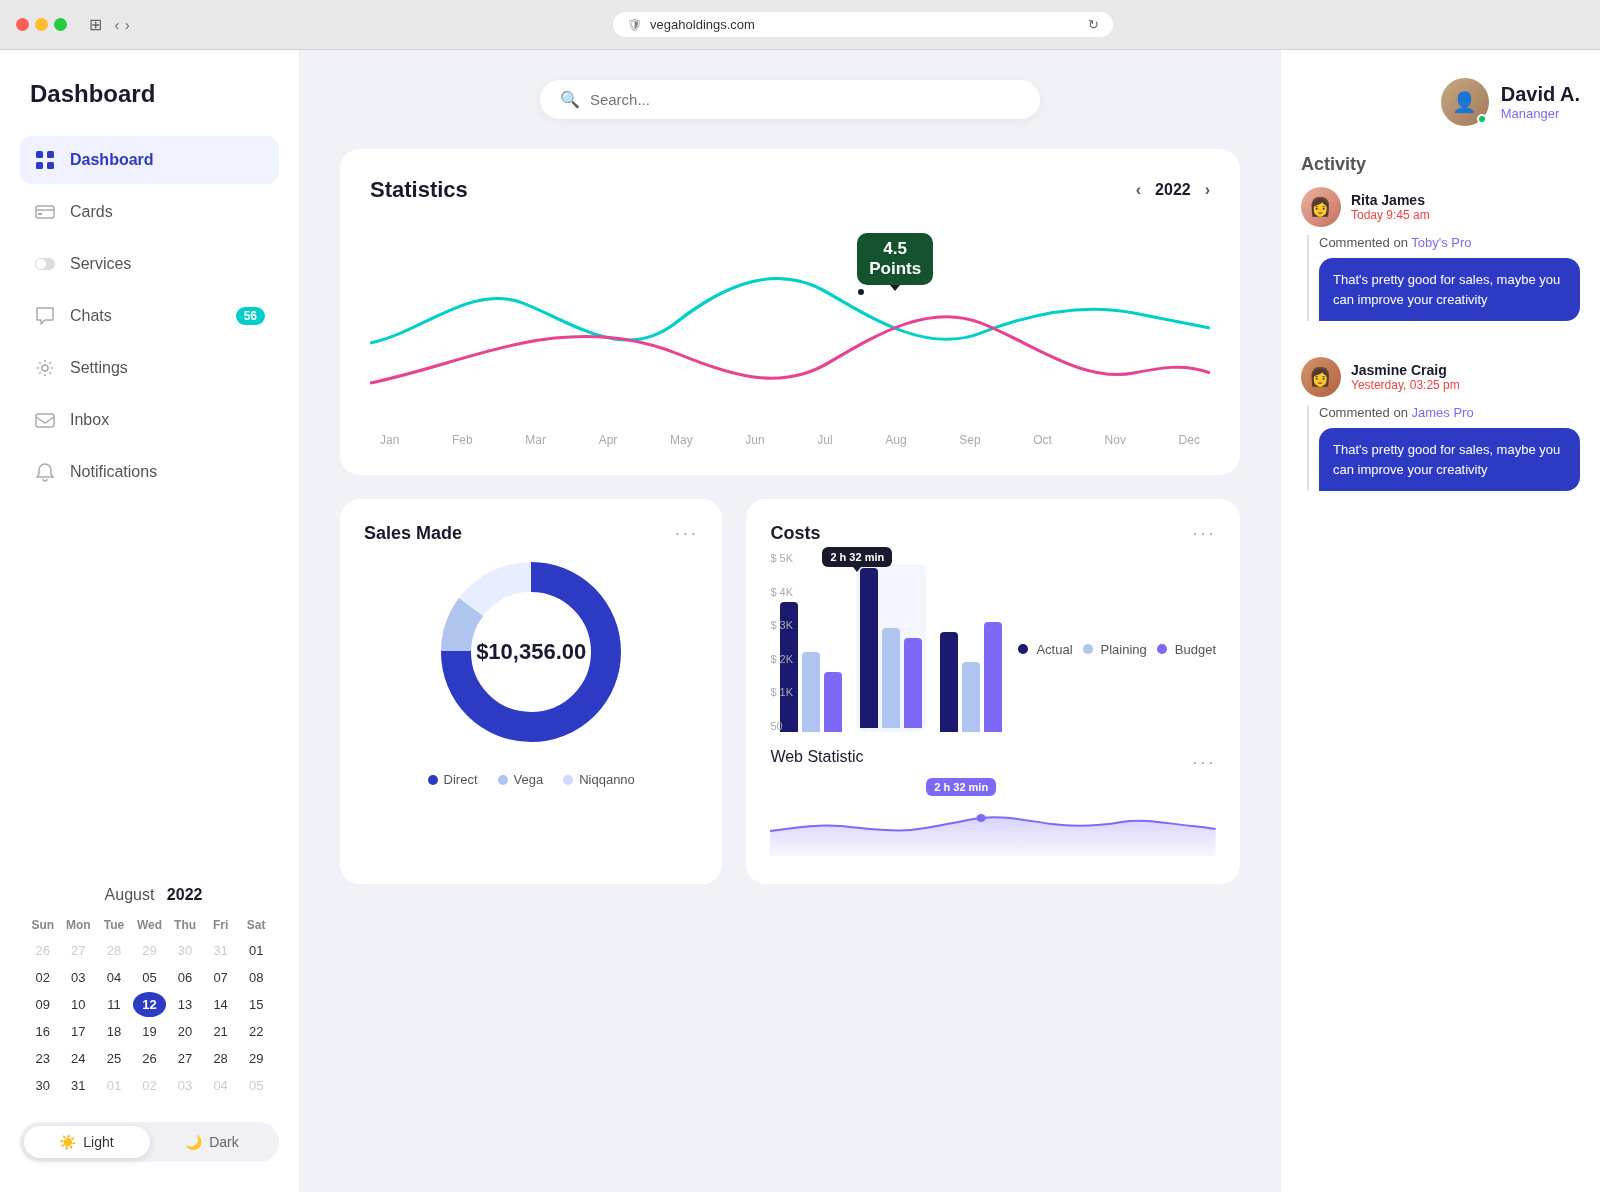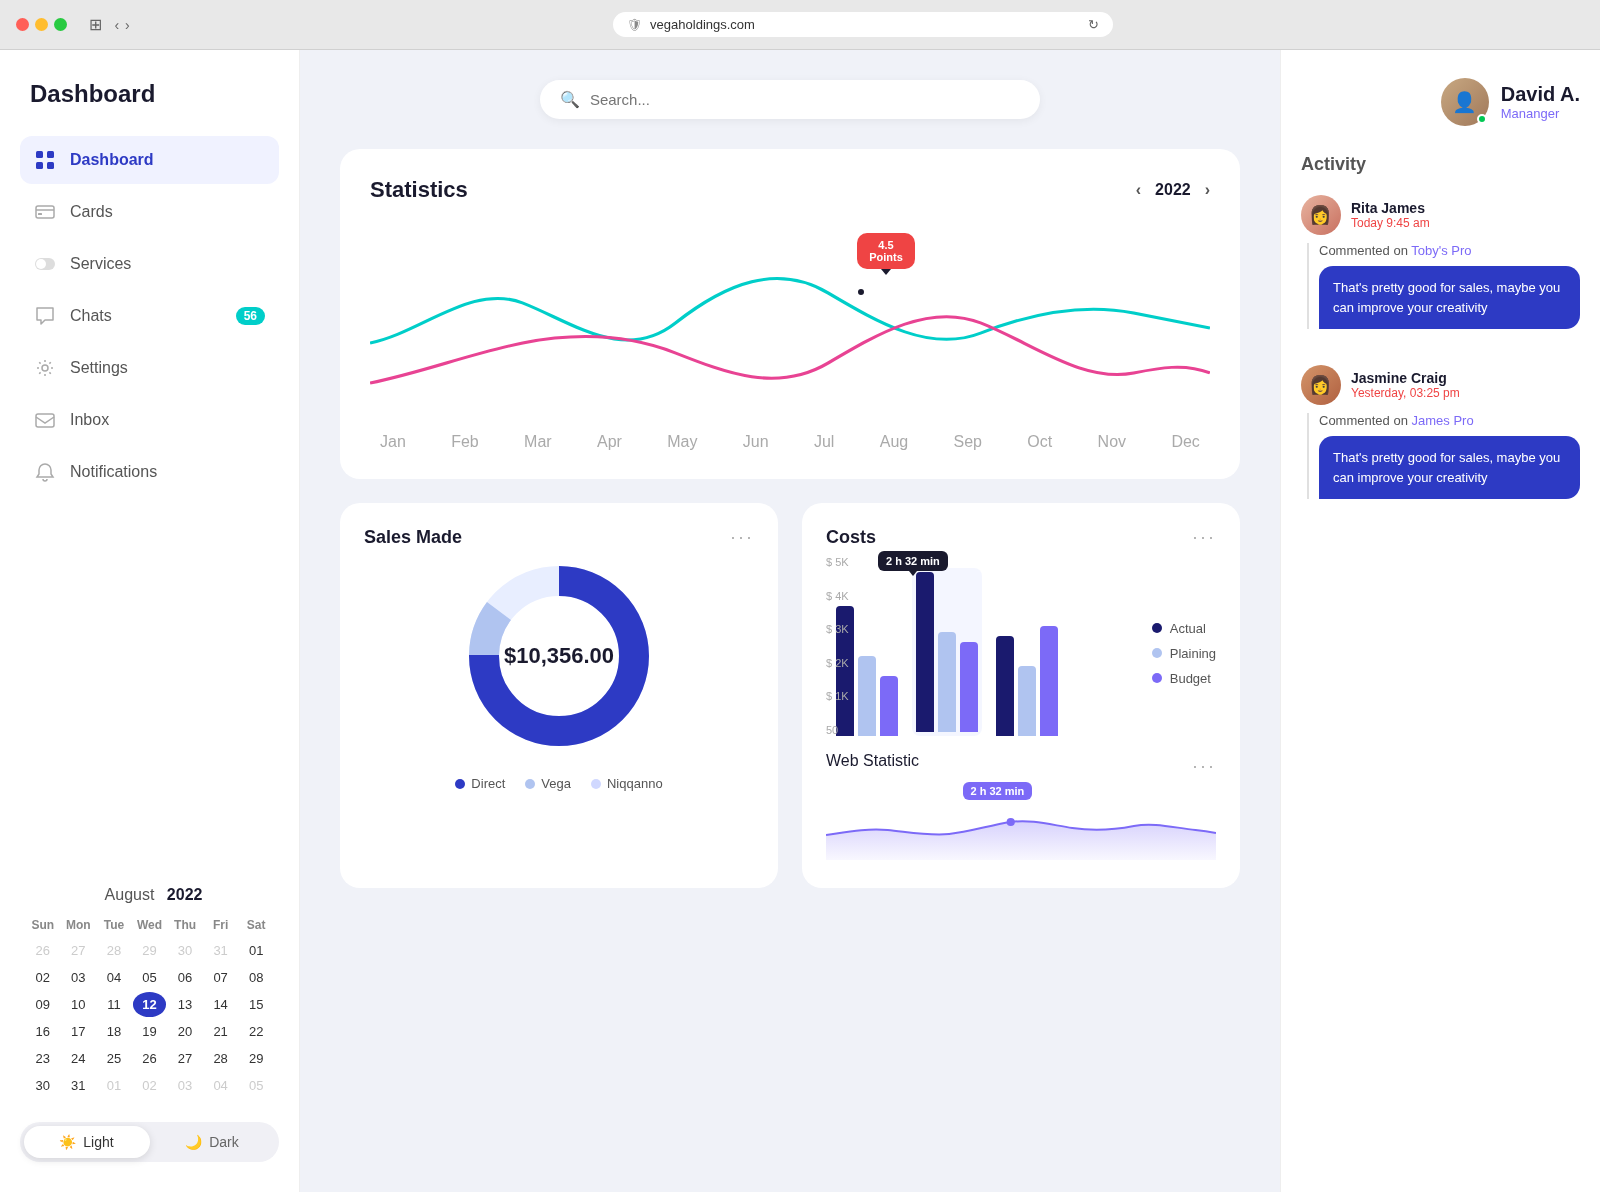--- a/index.html
+++ b/index.html
@@ -240,25 +240,25 @@
 
     
     .chart-area {
       position: relative;
       height: 200px;
       margin-bottom: 10px;
     }
     .chart-svg { width: 100%; height: 100%; }
     .tooltip-box {
       position: absolute;
-      background: #ef4444;
+      background: #14532d;
       color: white;
       border-radius: 10px;
       padding: 6px 12px;
-      font-size: 11px;
+      font-size: 17px;
       font-weight: 600;
       text-align: center;
       top: 10px;
       left: 58%;
     }
     .tooltip-box::after {
       content: '';
       position: absolute;
       bottom: -6px;
       left: 50%;
@@ -278,21 +278,21 @@
       border: 2px solid white;
       top: 64px;
       left: 58.5%;
       transform: translateX(-50%);
     }
     .chart-labels {
       display: flex;
       justify-content: space-between;
       padding: 0 10px;
     }
-    .chart-label { font-size: 16px; color: #aaa; }
+    .chart-label { font-size: 12px; color: #aaa; }
 
     
     .bottom-grid {
       display: grid;
       grid-template-columns: 1fr 1fr;
       gap: 24px;
     }
 
     .card {
       background: white;
@@ -488,21 +488,21 @@
       border: 2px solid white;
     }
     .user-info { text-align: left; }
     .user-name { font-size: 20px; font-weight: 700; color: #1a1a2e; }
     .user-role { font-size: 13px; color: #7c6af7; }
 
     .activity-title {
       font-size: 18px;
       font-weight: 600;
       color: #555;
-      margin-bottom: 20px;
+      margin-bottom: 12px;
     }
 
     .activity-item { margin-bottom: 20px; }
     .activity-user {
       display: flex;
       align-items: center;
       gap: 10px;
       margin-bottom: 8px;
     }
     .activity-avatar {
@@ -853,21 +853,21 @@
                 <div class="bar" style="background:#b0c4f0; height:100px;"></div>
                 <div class="bar" style="background:#7c6af7; height:90px;"></div>
               </div>
 
               <div class="bar-group">
                 <div class="bar" style="background:#1a1a6e; height:100px;"></div>
                 <div class="bar" style="background:#b0c4f0; height:70px;"></div>
                 <div class="bar" style="background:#7c6af7; height:110px;"></div>
               </div>
             </div>
-            <div class="bar-legend" style="padding-left:16px; display:flex; flex-direction:column; justify-content:center; gap:10px;">
+            <div class="bar-legend" style="padding-left:16px; display:flex; flex-direction:row; justify-content:center; gap:10px;">
               <div class="bar-legend-item">
                 <div class="bar-legend-dot" style="background:#1a1a6e;"></div>
                 <span>Actual</span>
               </div>
               <div class="bar-legend-item">
                 <div class="bar-legend-dot" style="background:#b0c4f0;"></div>
                 <span>Plaining</span>
               </div>
               <div class="bar-legend-item">
                 <div class="bar-legend-dot" style="background:#7c6af7;"></div>

